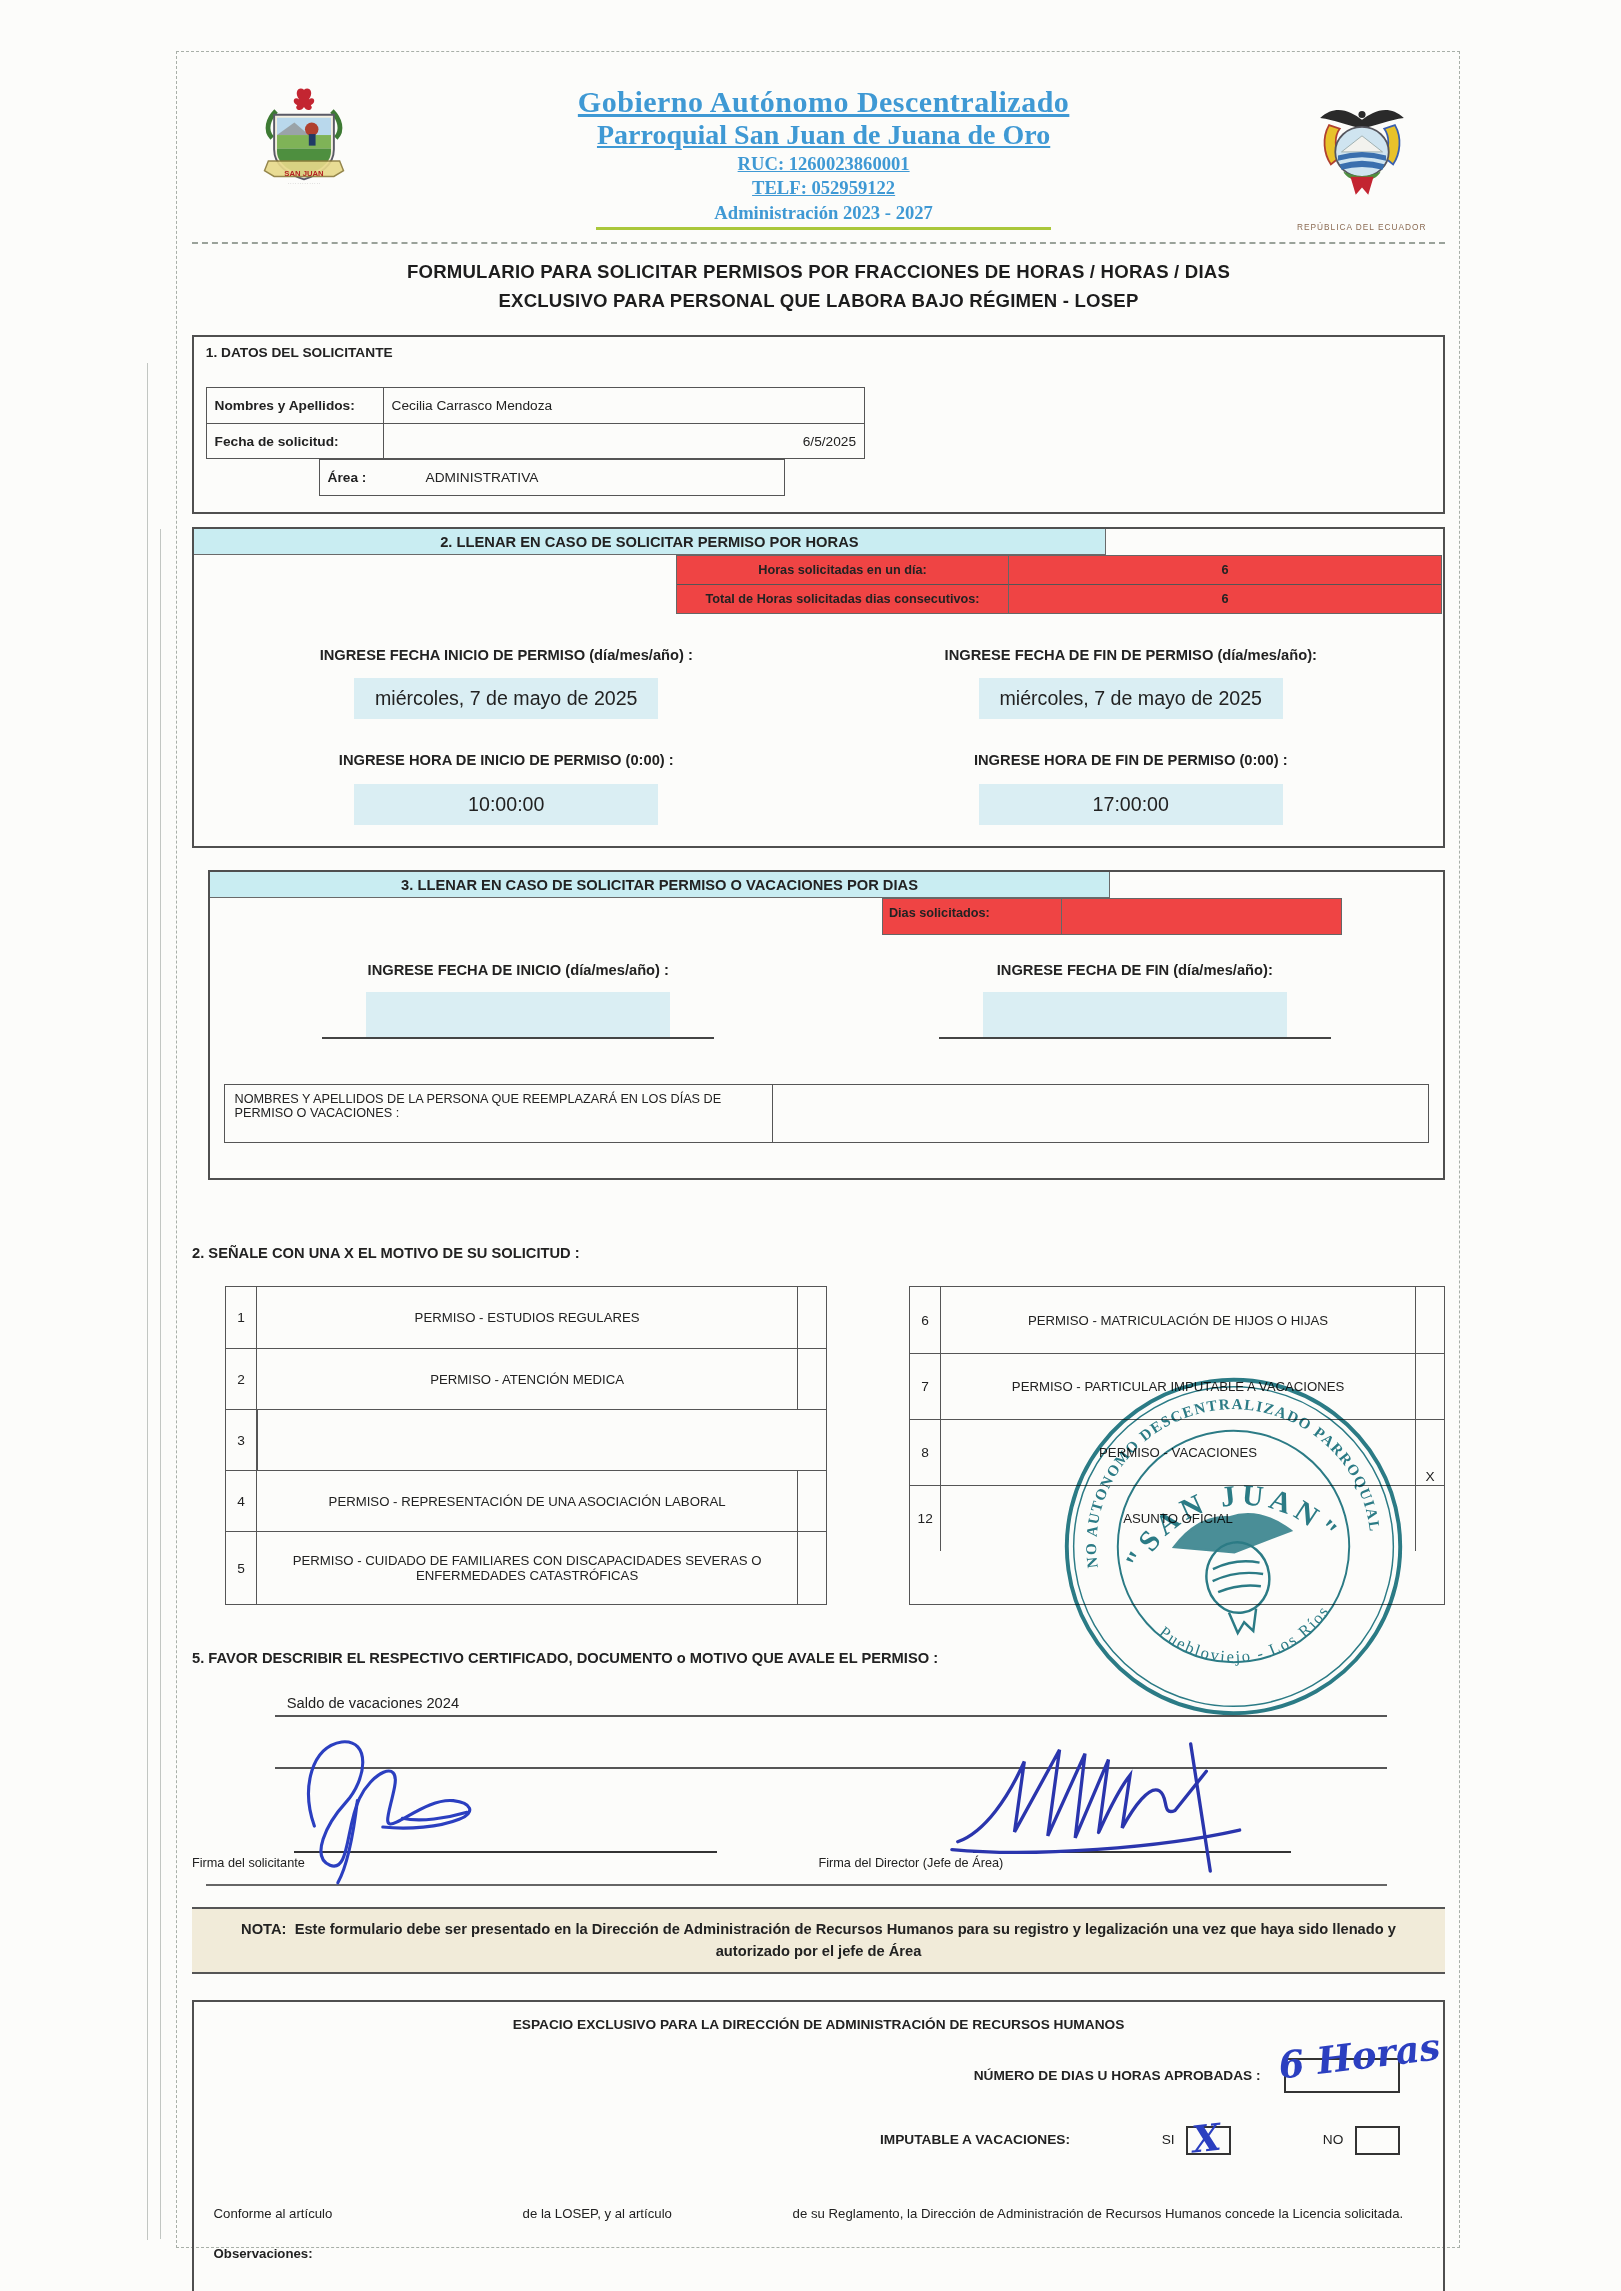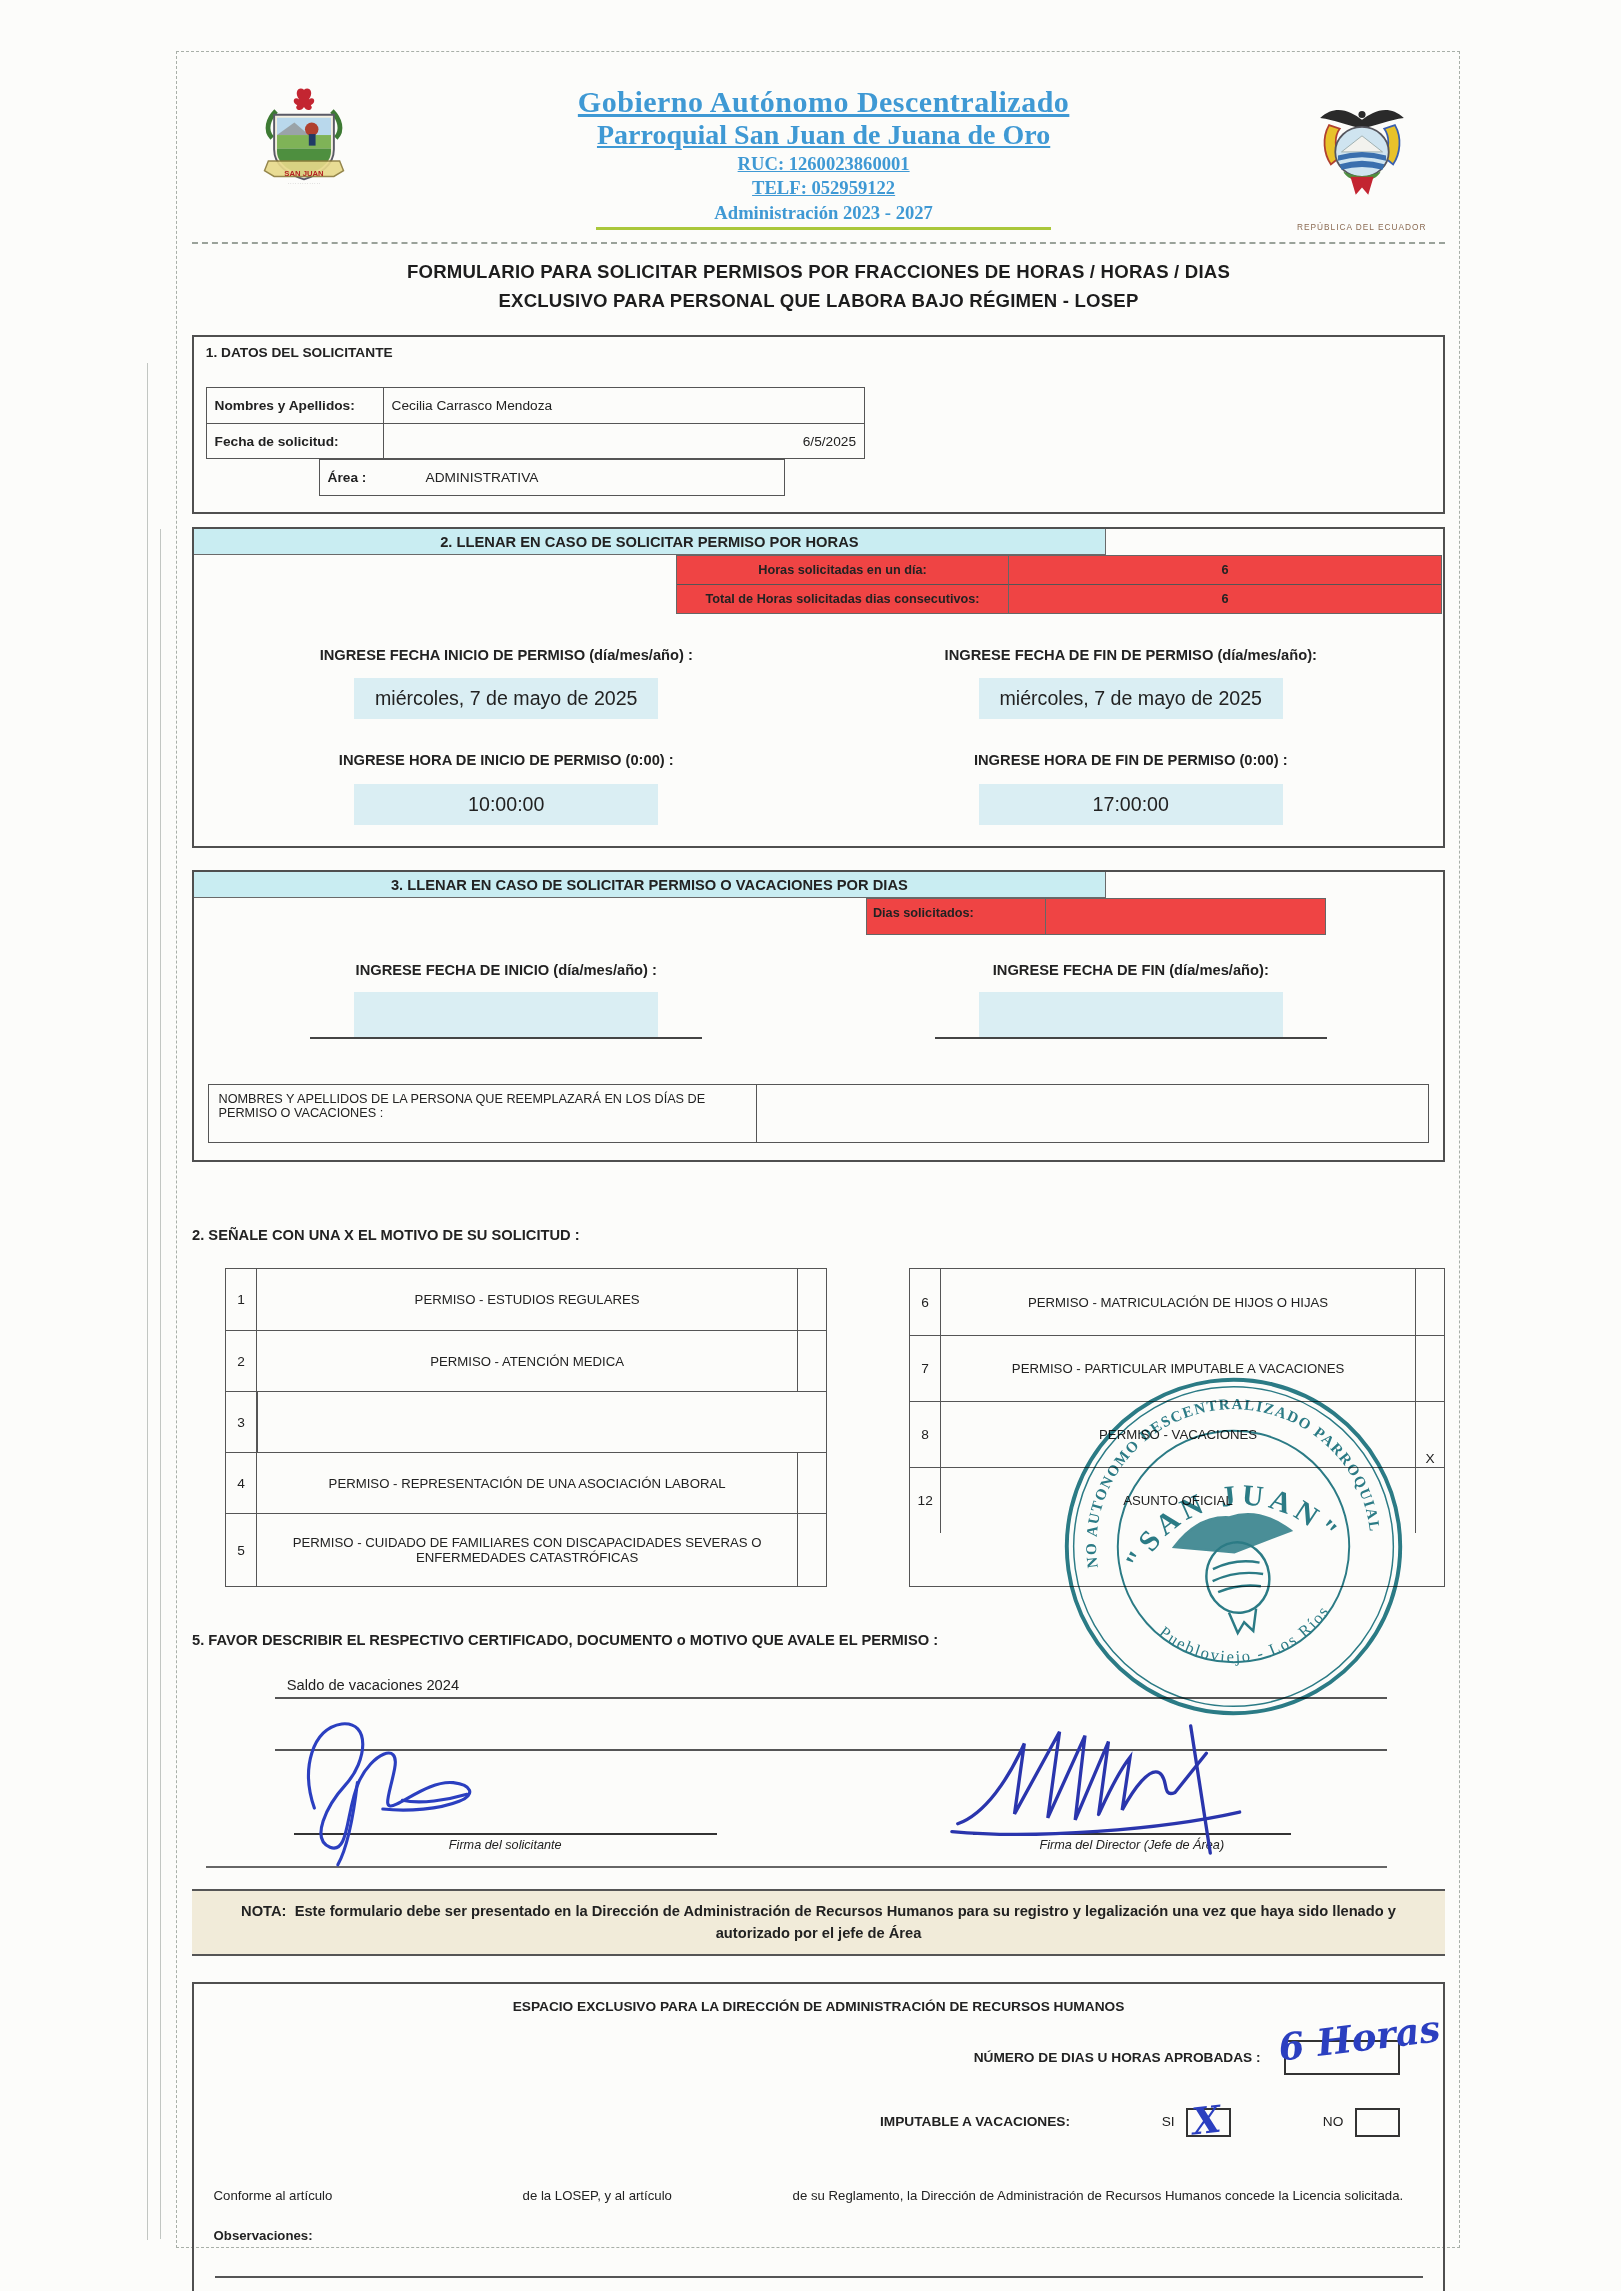--- a/index.html
+++ b/index.html
@@ -52,21 +52,21 @@
   .flex-cols { display:flex; }
   .col-half { width:50%; text-align:center; }
   .fld-label { font-weight:bold; font-size:14.7px; }
   .hl { background:#daeef3; margin:0 auto; }
   .hl-date { width:304px; padding:9px 0; font-size:19.6px; margin-top:15.7px; }
   .hl-time { width:304px; padding:8.8px 0; font-size:19.6px; margin-top:15.7px; }
   .mt28 { margin-top:27.4px; }
   .mt34 { margin-top:33px; }
 
   
-  .sec3 { margin-top:21.6px; padding-bottom:17px; }
+  .sec3 { margin-top:21.6px; padding-bottom:35px;margin-left:16px; }
   .dias-tbl { width:460px; margin-left:672px; grid-template-columns:178px 1fr; }
   .dias-tbl > div { min-height:35px; }
   .underline-row { width:392px; margin:13.7px auto 0; border-bottom:2px solid #444; }
   .hl-empty { width:304px; height:45px; margin:0 auto; }
   .reemplazo { display:grid; grid-template-columns:547px 1fr; border:1.5px solid #555; margin:45px 13.7px 0; }
   .reemplazo > div { padding:7.8px 9.8px; font-size:12.7px; min-height:57px; }
 
   
   .sec4 { margin-top:65px; }
   .motivos { display:flex; margin-top:25.5px; }
@@ -80,21 +80,21 @@
   .mtv-left .mtv-row { min-height:61px; }
   .mtv-left .mtv-row.tall { min-height:73px; }
   .mtv-right { width:541px; margin-left:82px; }
   .mtv-right .mtv-row { min-height:66px; }
 
   
   .sec5 { margin-top:45px; position:relative; }
   .desc-line { margin:29px 0 0 83px; width:1112px; border-bottom:2px solid #555; font-size:14.7px; padding:0 0 2px 11.8px; min-height:21.6px; }
   .desc-line.empty { margin-top:31px; }
   .sig-row { display:flex; margin-top:5.9px; }
-  .sig-block { width:50%; position:relative; text-align:center;font-style:italic; }
+  .sig-block { width:50%; position:relative; text-align:left; }
   .sig-svg { position:absolute; z-index:2; }
   .sig-line { border-bottom:2px solid #333; margin:76px auto 0; }
   .sig-caption { font-size:12.7px; margin-top:2.9px; }
   .sec5-bottom { border-bottom:2px solid #666; width:1181px; margin:13.7px 0 0 13.7px; }
   .stamp-wrap { position:absolute; left:1057px; top:1370px; width:353px; height:353px; z-index:5; opacity:.92; mix-blend-mode:multiply; transform:rotate(-8deg); }
 
   
   .nota { margin-top:21.6px; border-top:2.9px solid #555; border-bottom:2.9px solid #555; background:#f1ebd9; text-align:center; font-weight:bold; font-size:14.7px; padding:8.8px 49px 9.8px; line-height:1.5; }
 
   

